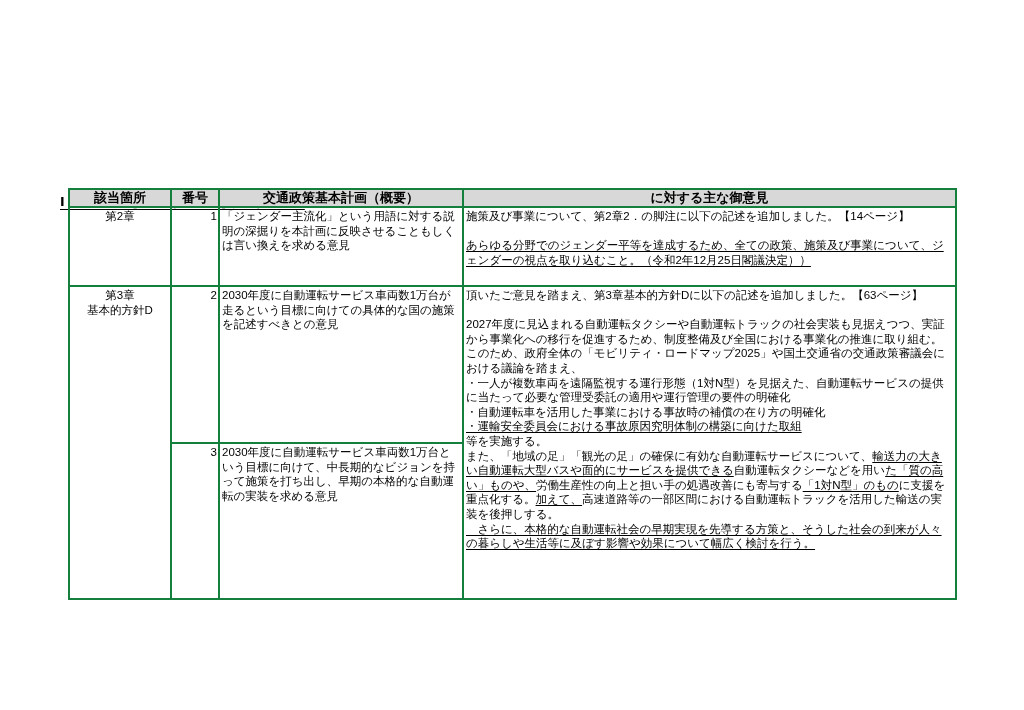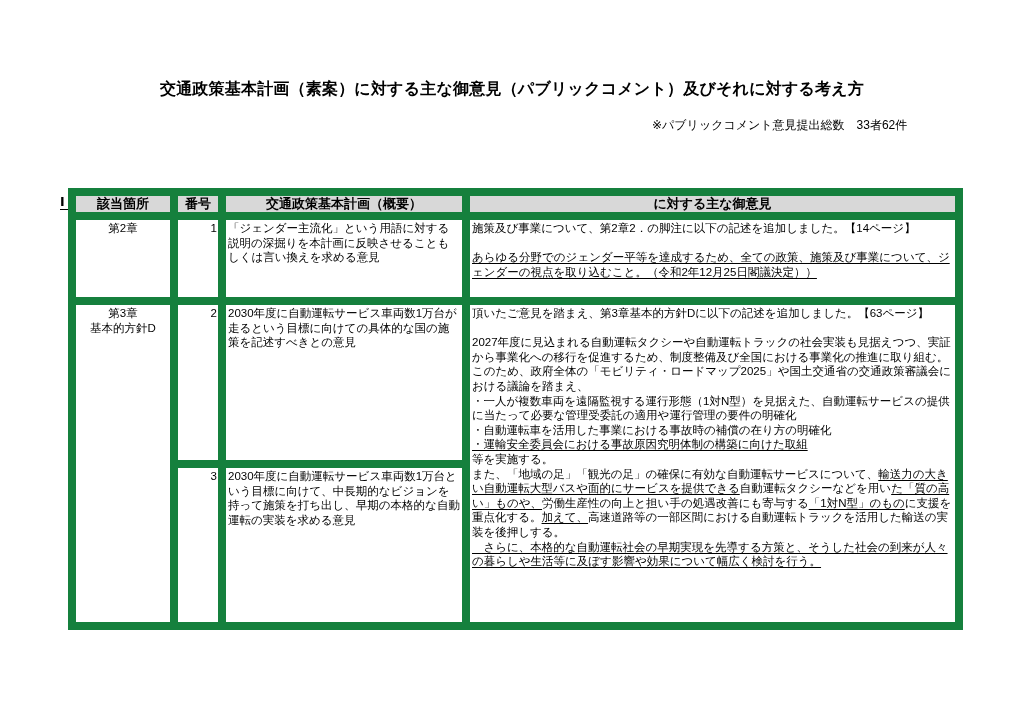--- a/index.html
+++ b/index.html
@@ -52,21 +52,21 @@
     width: 887px;
     border-collapse: collapse;
     table-layout: fixed;
   }
   .comments-table col.c-loc  { width: 102px; }
   .comments-table col.c-num  { width: 48px;  }
   .comments-table col.c-op   { width: 244px; }
   .comments-table col.c-resp { width: 493px; }
   .comments-table th,
   .comments-table td {
-    border: 8px solid #15803d;
+    border: 2px solid #15803d;
   }
   .comments-table th {
     background: #d8d8d8;
     font-size: 13px;
     font-weight: bold;
     text-align: center;
     height: 16px;
     padding: 0;
     line-height: 16px;
   }
@@ -85,24 +85,22 @@
     text-align: right;
     padding-right: 1px;
   }
   .u { text-decoration: underline; text-underline-offset: 2px; text-align: right; }
 </style>
 </head>
 <body>
 
 <div class="page">
 
-  <h1 class="title">交通政策基本計画（素案）に対する主な御意見（パブリックコメント）及びそれに対する考え方</h1>
 
   <div class="notes">
-    <div>※パブリックコメント意見提出総数　33者62件</div>
   </div>
 
   <div class="section-heading">Ⅰ．当該意見を踏まえて内容を修正するもの</div>
 
   <table class="comments-table">
     <colgroup>
       <col class="c-loc">
       <col class="c-num">
       <col class="c-op">
       <col class="c-resp">

